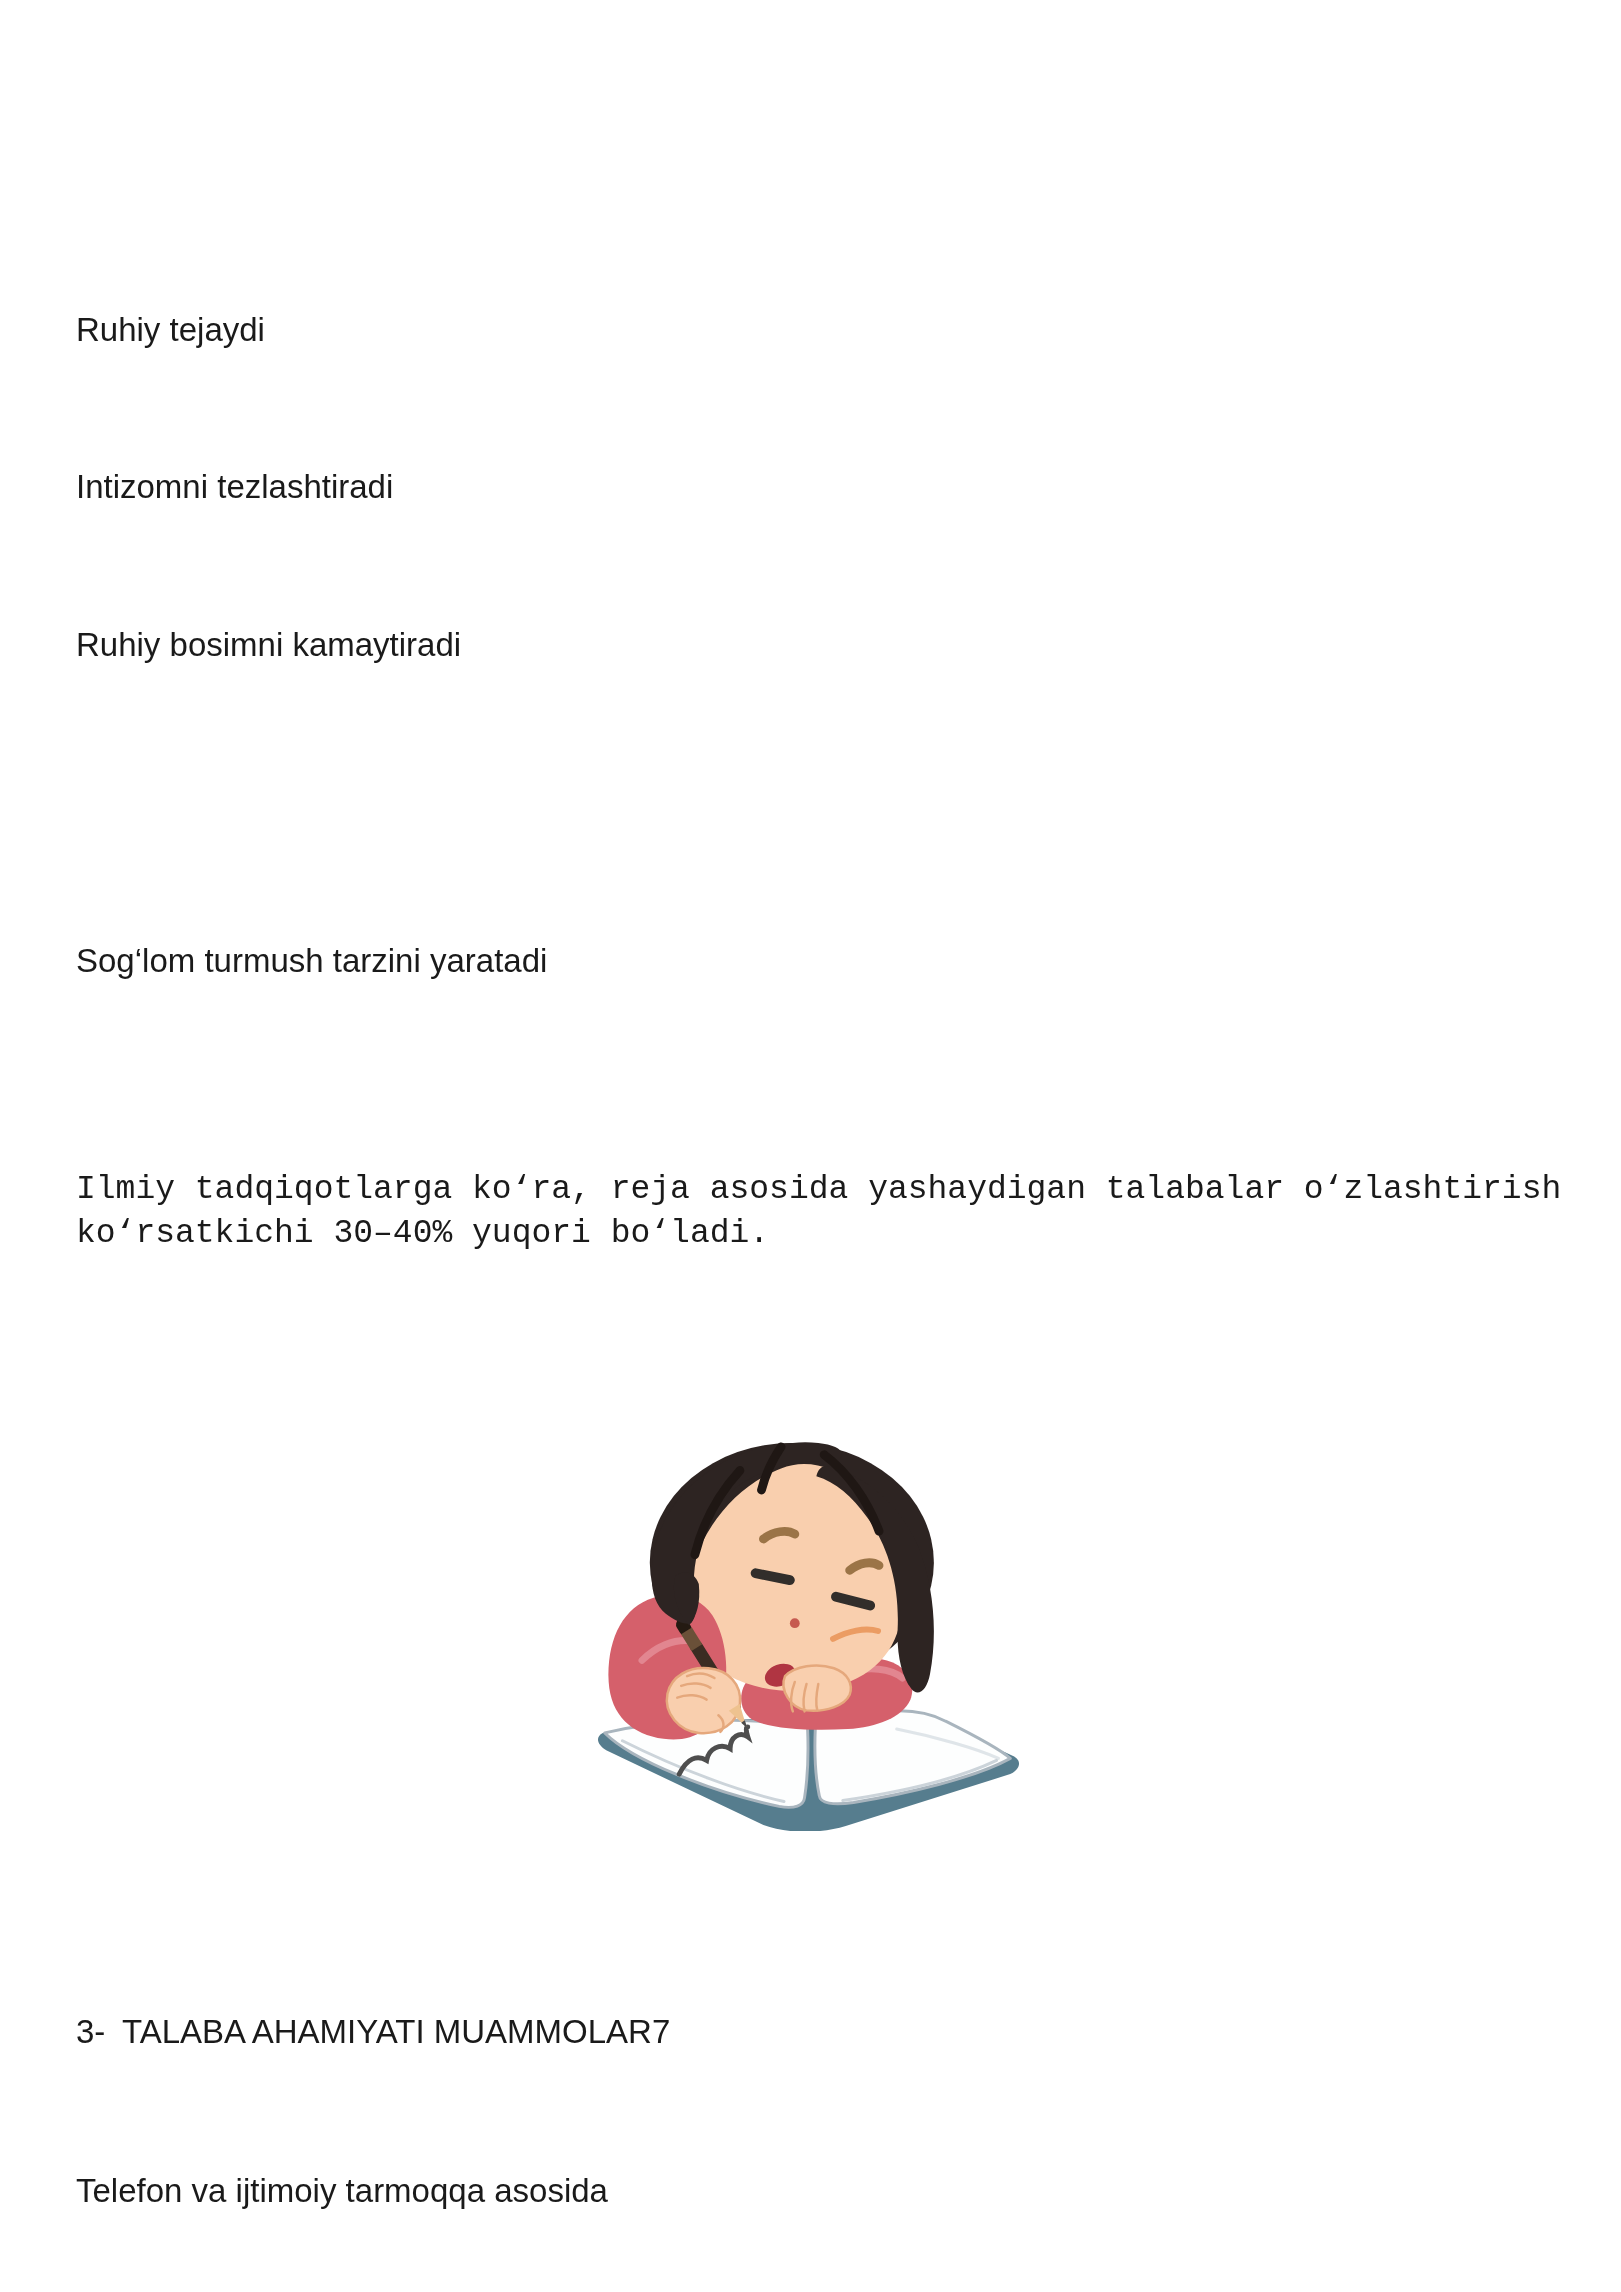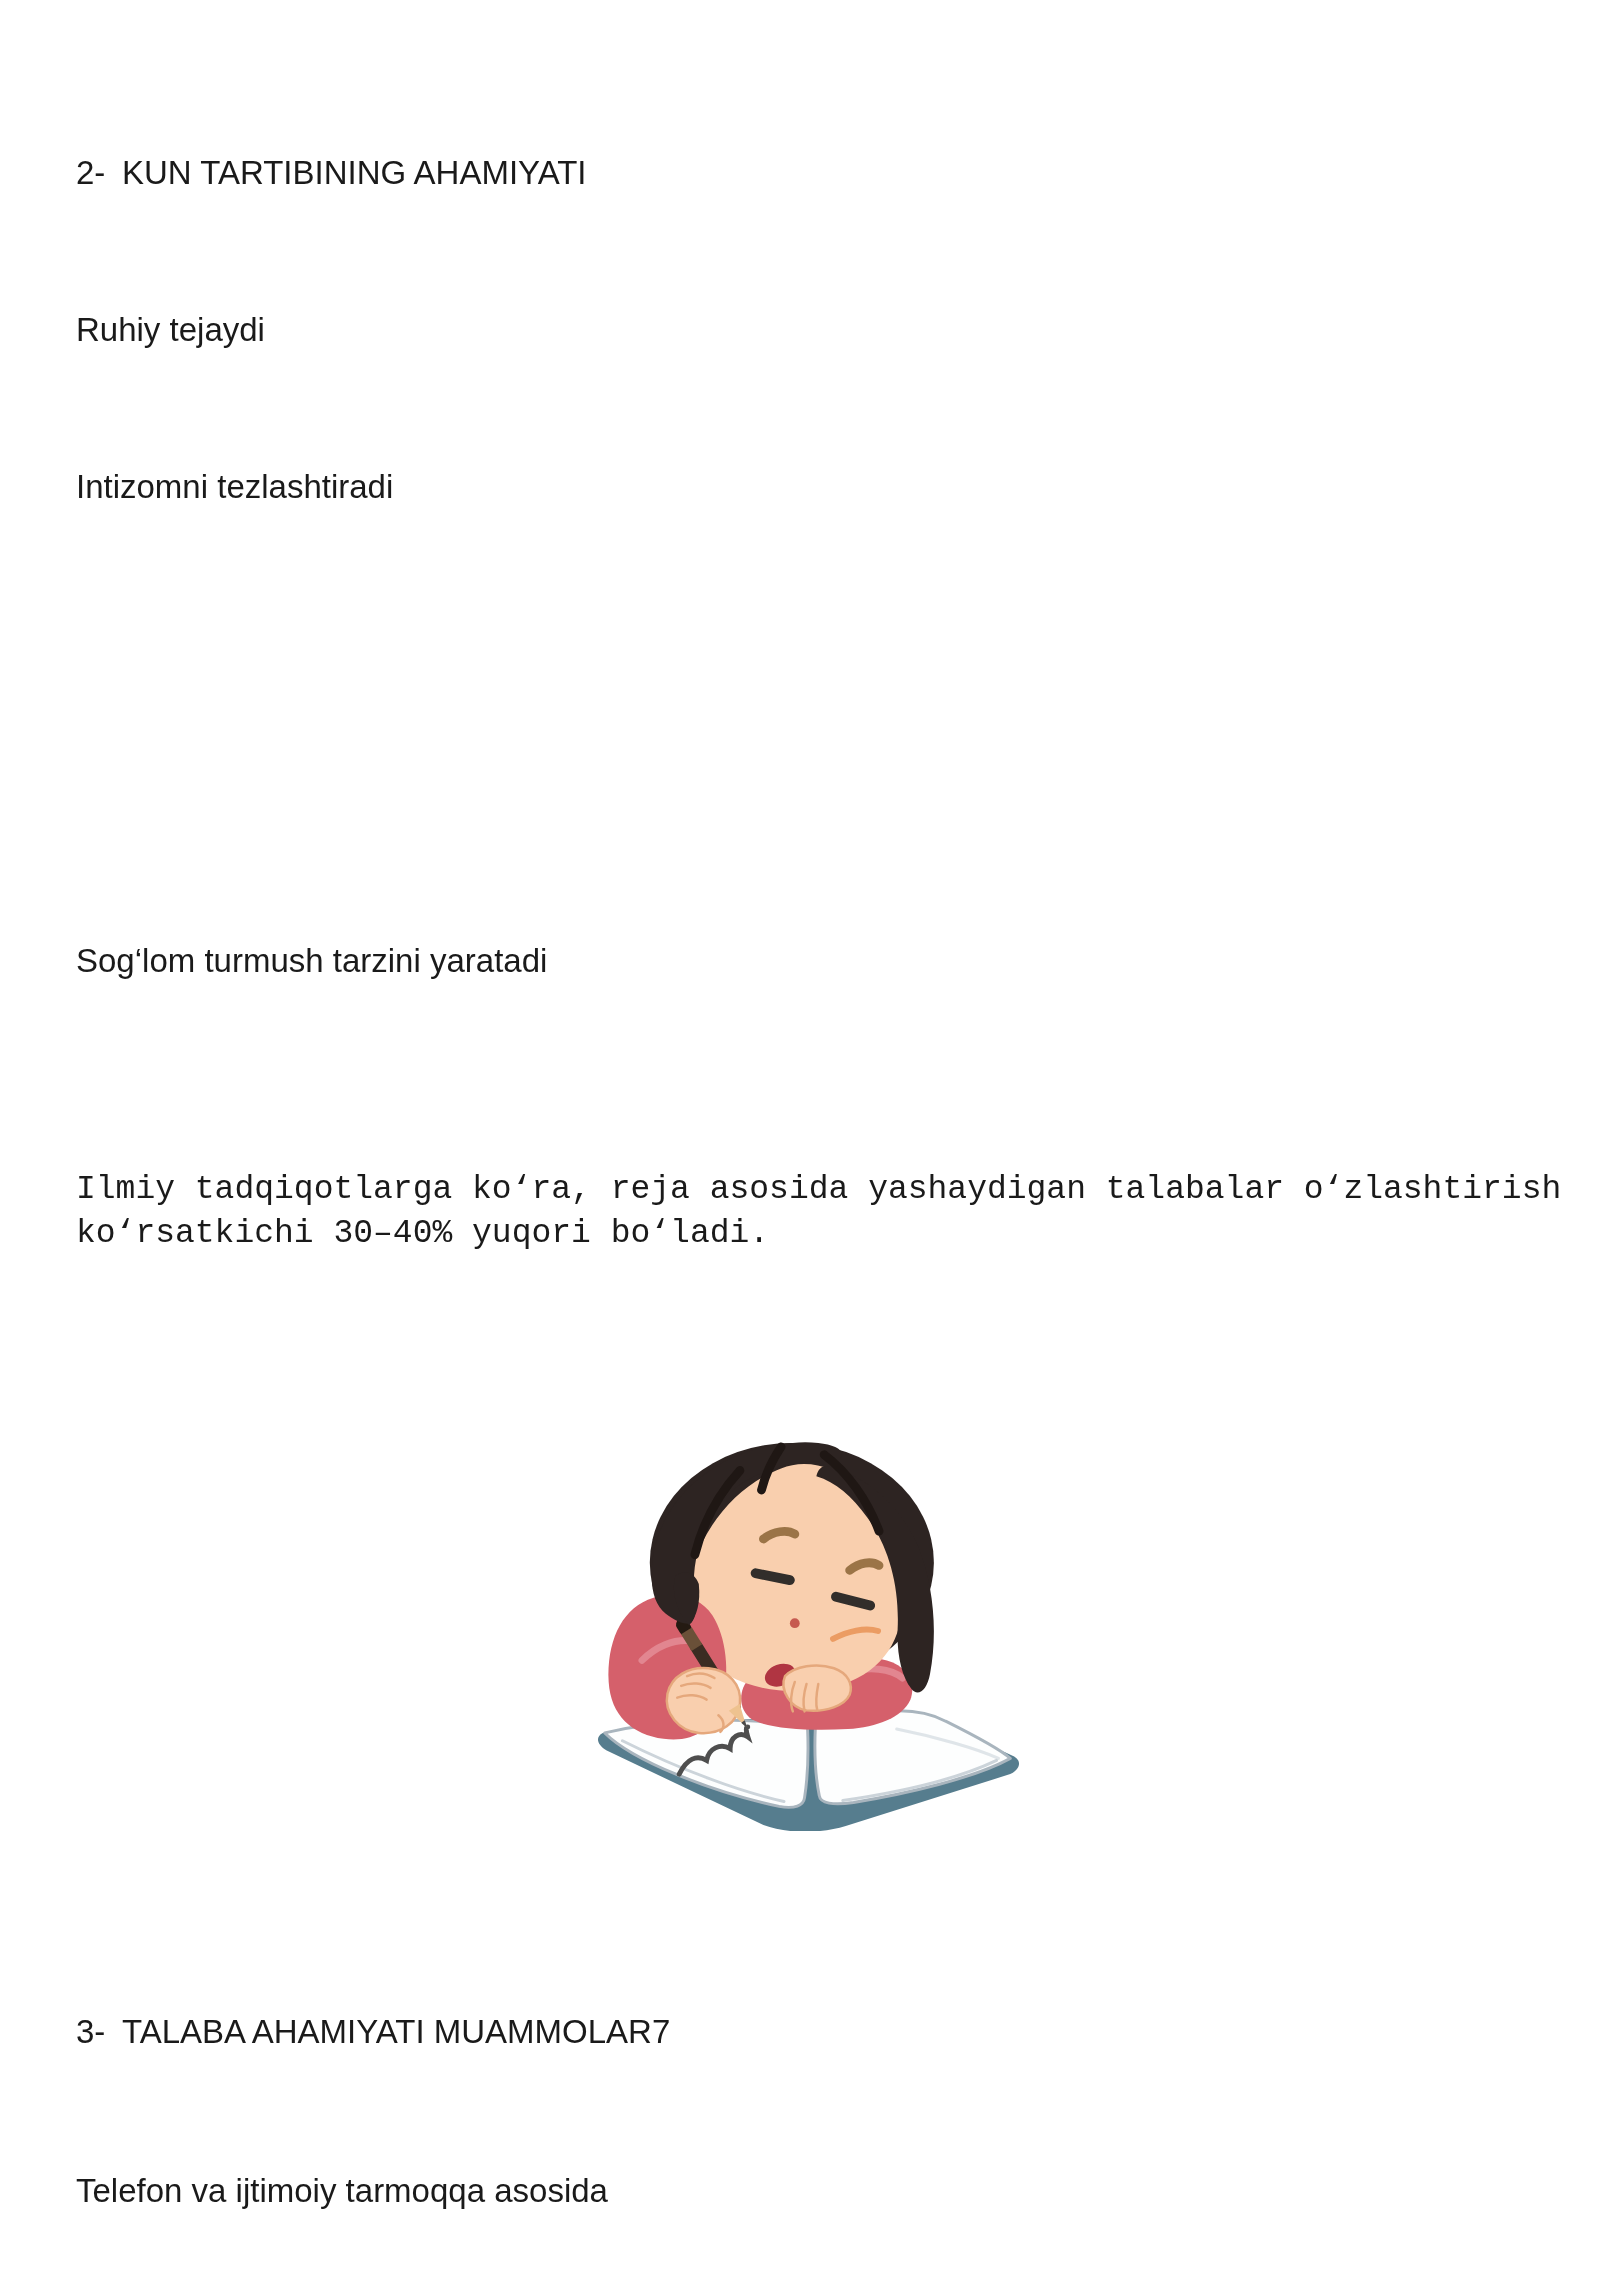--- a/index.html
+++ b/index.html
@@ -60,26 +60,24 @@
   .s-eye         { stroke: var(--eye); stroke-width: 10; fill: none; stroke-linecap: round; }
   .s-brow        { stroke: var(--brow); stroke-width: 9; fill: none; stroke-linecap: round; }
   .s-cheek       { stroke: var(--cheek-line); stroke-width: 6; fill: none; stroke-linecap: round; }
   .s-streak      { stroke: var(--hair-streak); stroke-width: 9; fill: none; stroke-linecap: round; }
 </style>
 </head>
 <body>
 
 <div class="page">
 
-  <div class="line" style="top:151px">
-    <span class="marker">2-</span><span>KUN TARTIBINING AHAMIYATI</span>
-  </div>
 
   <div class="line" style="top:308px">Ruhiy tejaydi</div>
   <div class="line" style="top:465px">Intizomni tezlashtiradi</div>
+  <div class="line" style="top:623px">Ruhiy bosimni kamaytiradi</div>
   <div class="line" style="top:939px">Sog‘lom turmush tarzini yaratadi</div>
 
   <p class="para" style="top:1168px">Ilmiy tadqiqotlarga ko‘ra, reja asosida yashaydigan talabalar o‘zlashtirish ko‘rsatkichi 30–40% yuqori bo‘ladi.</p>
 
   <div class="illo">
     <svg viewBox="0 0 440 402" xmlns="http://www.w3.org/2000/svg">
 
       <path class="c-bookedge" d="M 10,302 C 60,290 150,286 220,288 C 300,284 380,302 430,326 C 438,331 436,339 426,344 L 258,397 C 232,405 198,405 174,396 L 14,320 C 4,314 2,306 10,302 Z"></path>
 
       <path class="c-page" d="M 219,296 C 150,284 70,288 12,302 C 40,330 120,362 190,377 C 206,380 215,376 216,368 C 220,342 220,318 219,296 Z"></path>

